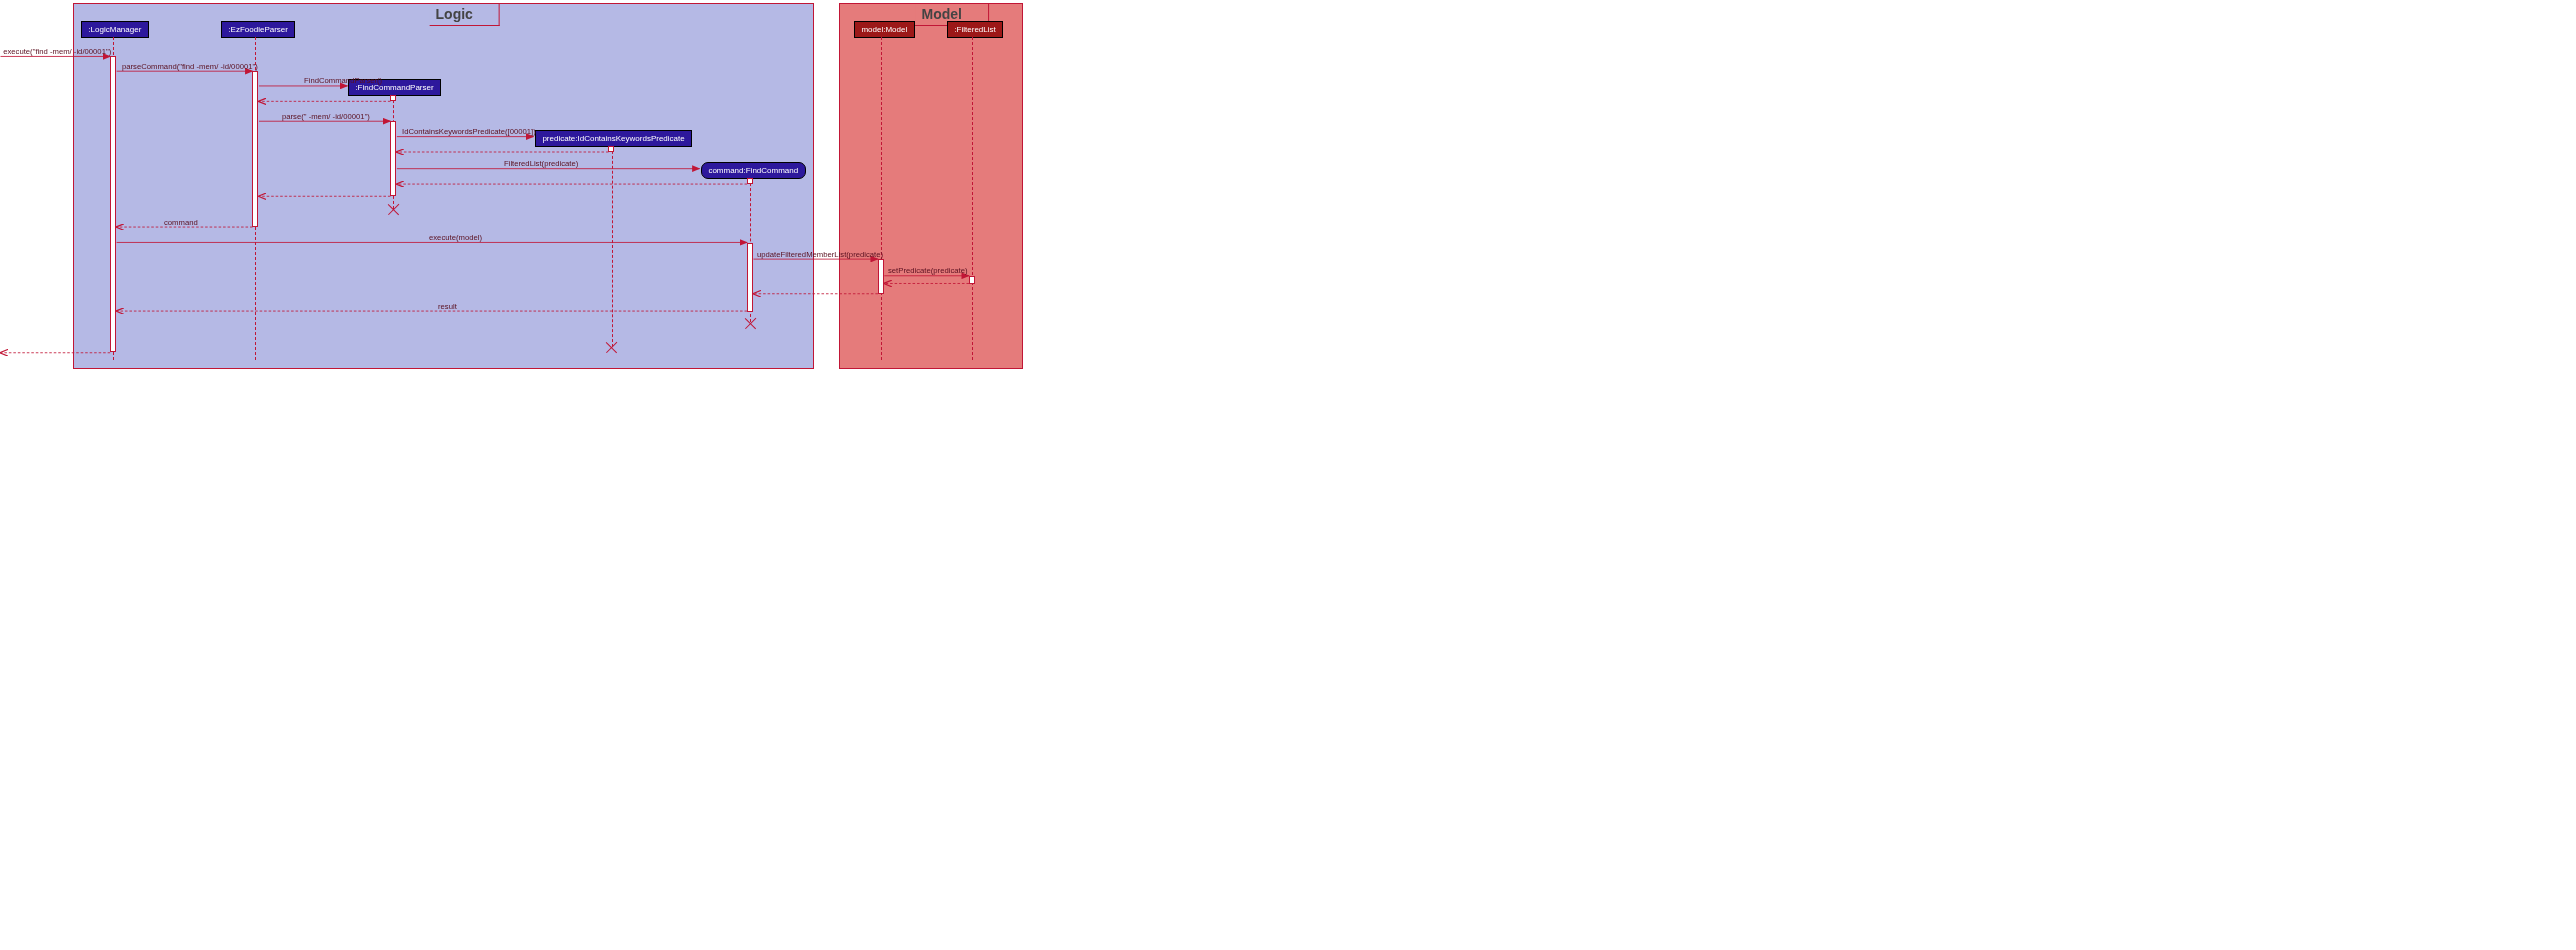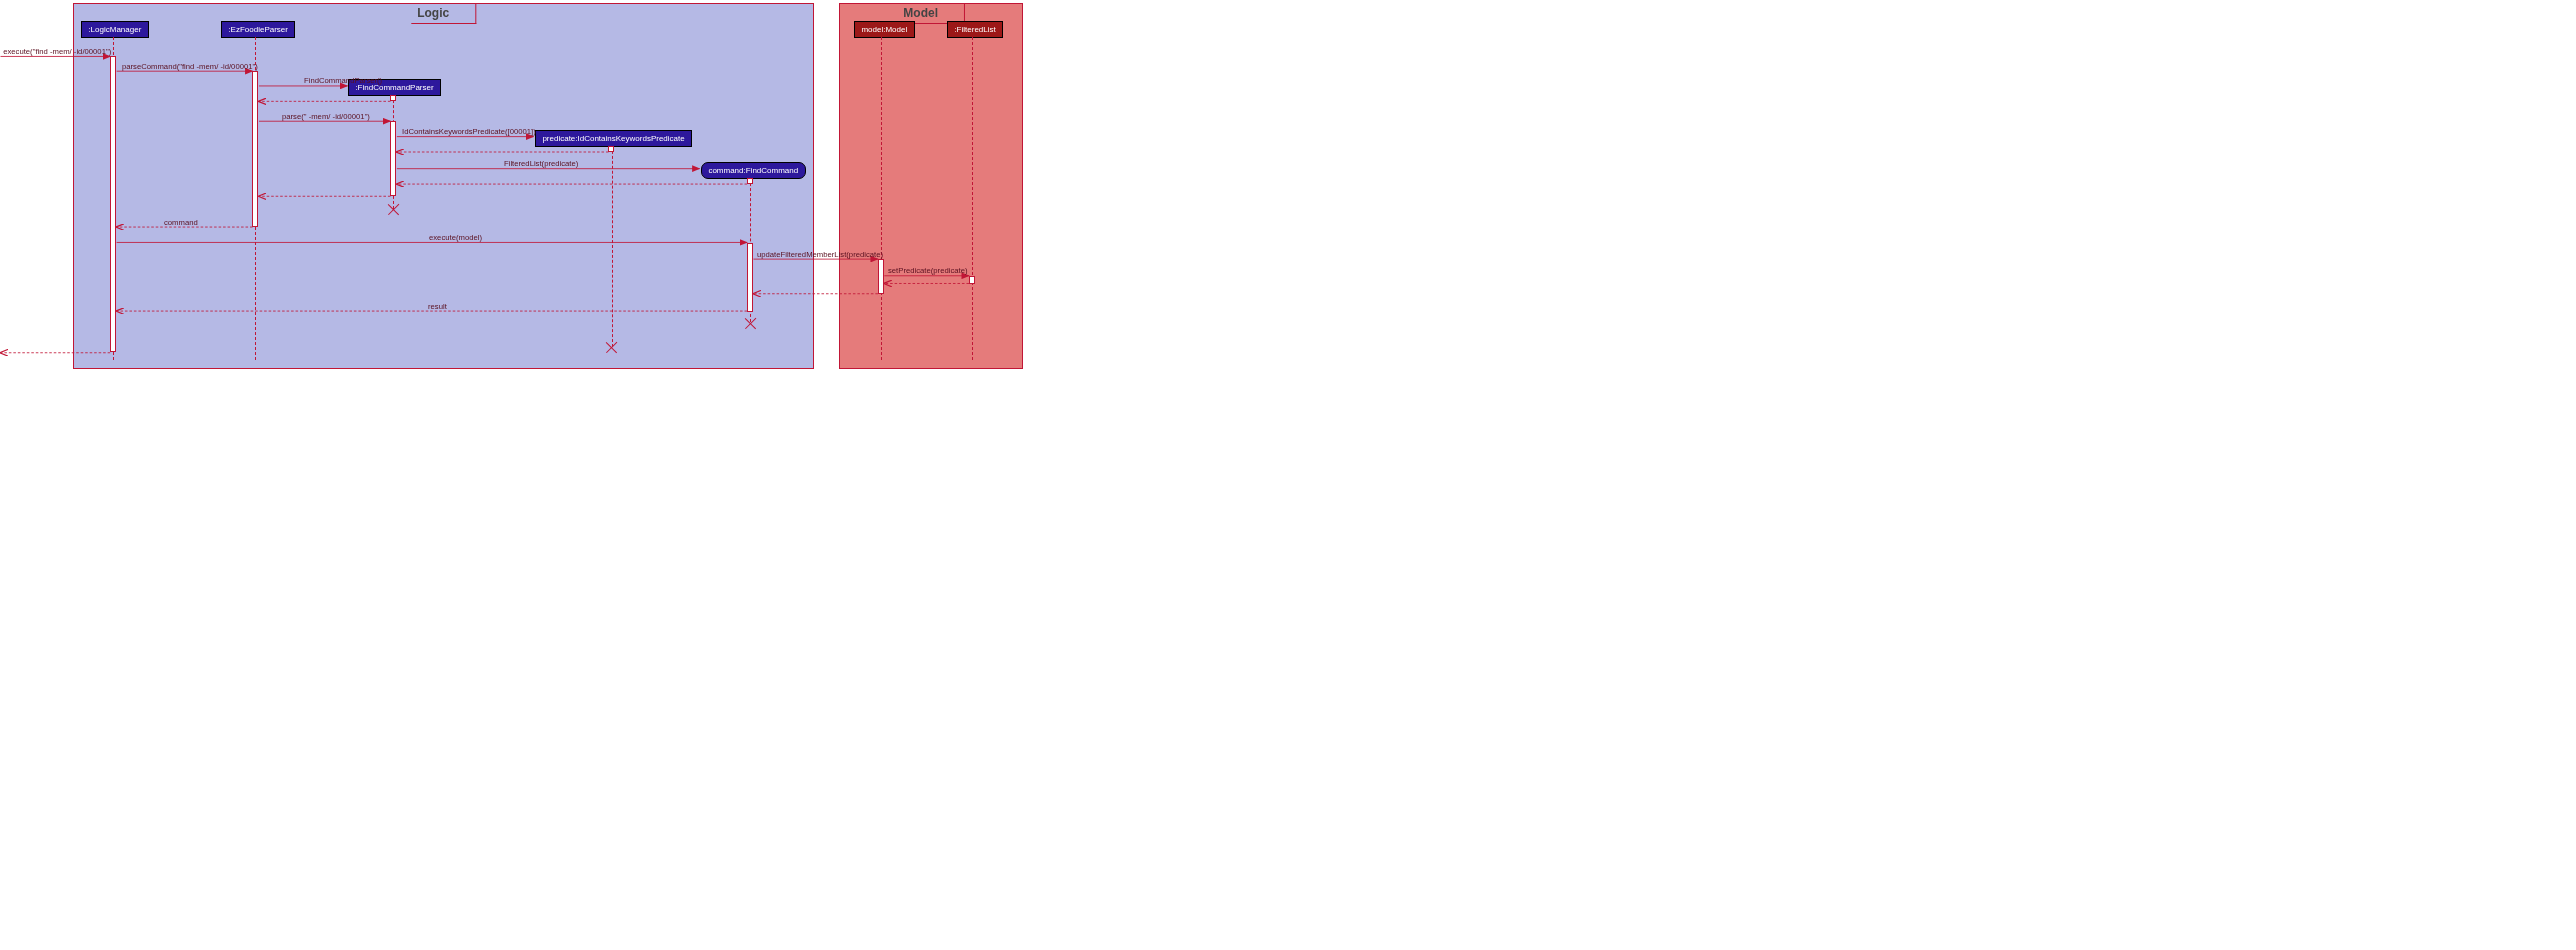--- a/index.html
+++ b/index.html
@@ -18,21 +18,22 @@
     position: absolute;
     border: 1px solid;
   }
   .frame-label {
     position: absolute;
     top: 0;
     padding: 2.6px 26px 2.6px 6.4px;
     border-right: 1px solid;
     border-bottom: 1px solid;
     font-weight: bold;
-    font-size: 12px;
+    font-size: 14px;
+    margin-left: 21px;
   }
   .frame-label::after {
     content: "";
     position: absolute;
     right: -0.6px;
     bottom: -0.6px;
     width: 0;
     height: 0;
   }
   .logic-frame {
@@ -214,16 +215,16 @@
   <div class="msg-label" style="left:3.2px;   top:47px;">execute("find -mem/ -id/00001")</div>
   <div class="msg-label" style="left:122px; top:62px;">parseCommand("find -mem/ -id/00001")</div>
   <div class="msg-label" style="left:264px; top:76px;margin-left:40px;">FindCommandParser()</div>
   <div class="msg-label" style="left:282px; top:112px;">parse(" -mem/ -id/00001")</div>
   <div class="msg-label" style="left:402px; top:127px;">IdContainsKeywordsPredicate([00001])</div>
   <div class="msg-label" style="left:504px; top:159px;">FilteredList(predicate)</div>
   <div class="msg-label" style="left:164px; top:218px;">command</div>
   <div class="msg-label" style="left:398px; top:233px;padding-left:31px;">execute(model)</div>
   <div class="msg-label" style="left:757px;top:250px;">updateFilteredMemberList(predicate)</div>
   <div class="msg-label" style="left:888px;top:266px;">setPredicate(predicate)</div>
-  <div class="msg-label" style="left:428px; top:302px;">result</div>
+  <div class="msg-label" style="left:438px; top:302px;">result</div>
 
 </div>
 
 
 </body></html>

